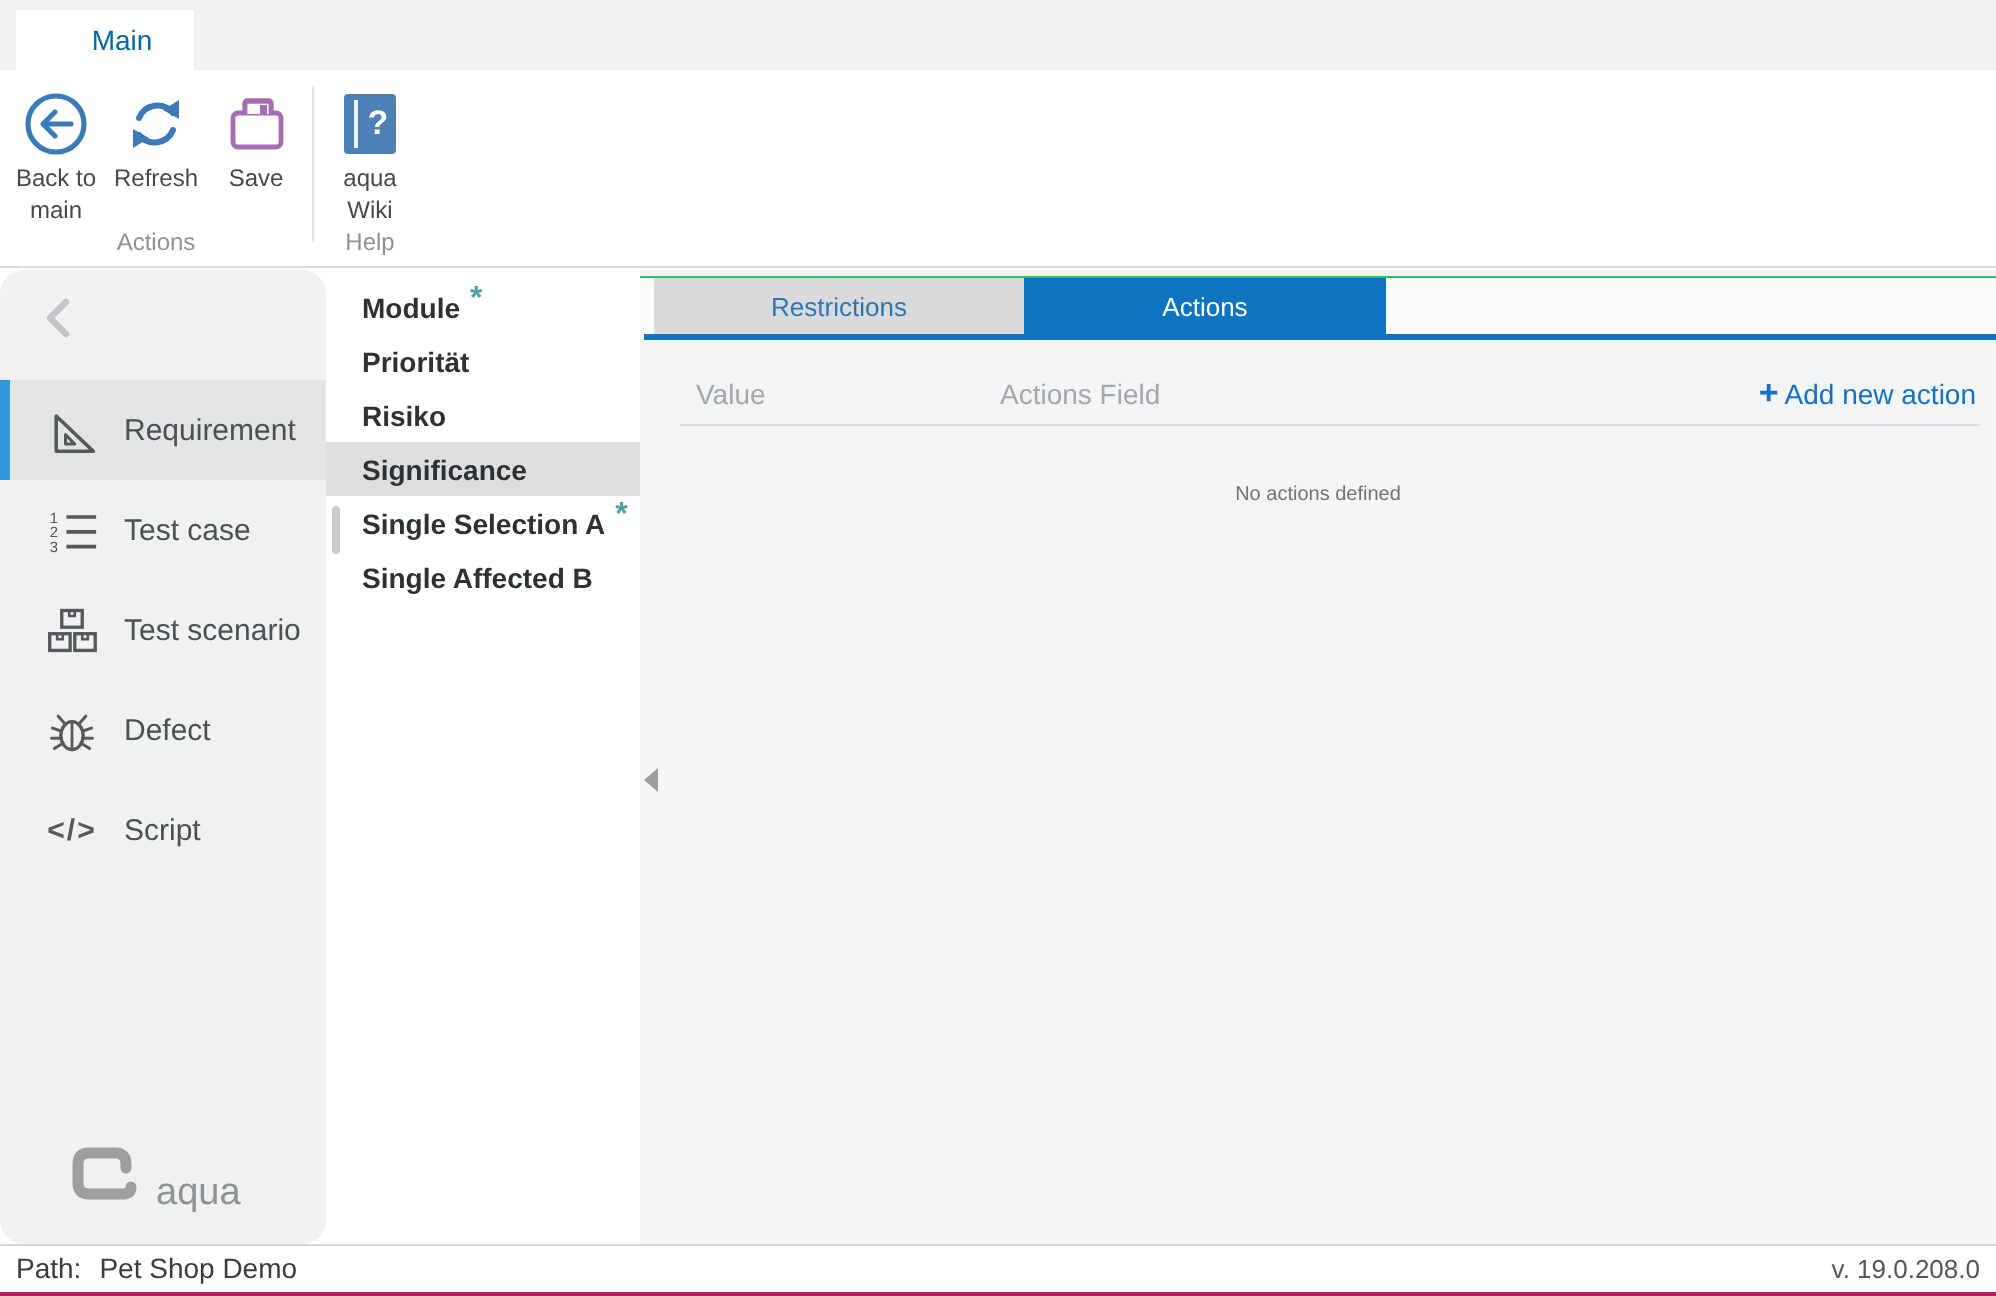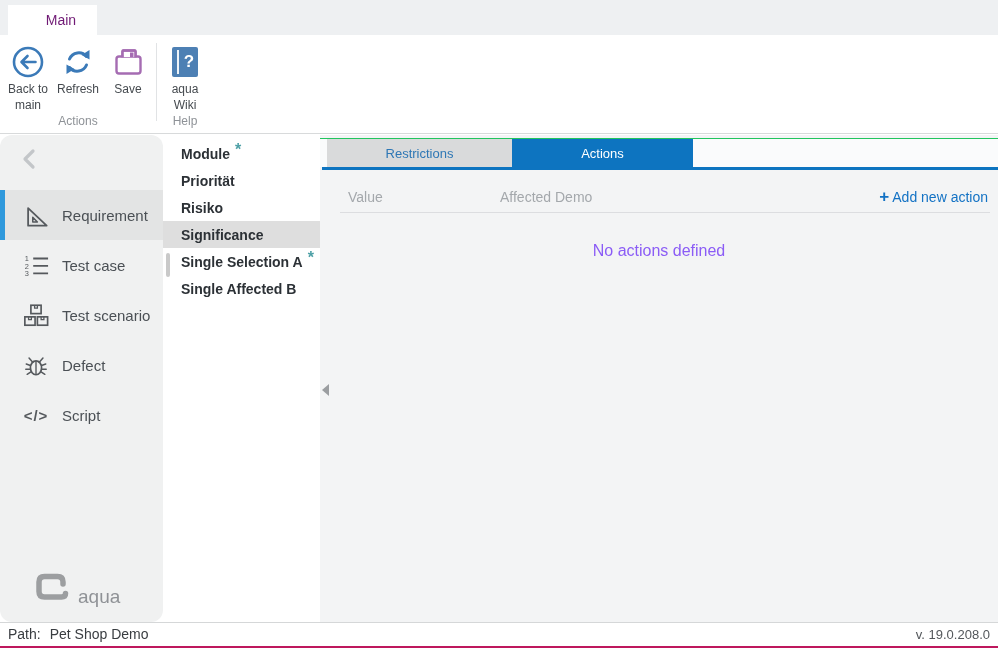--- a/index.html
+++ b/index.html
@@ -3,21 +3,21 @@
 <meta charset="utf-8">
 <style>
   * { margin:0; padding:0; box-sizing:border-box; }
   html,body { width:998px; height:648px; }
   body { font-family:"Liberation Sans","DejaVu Sans",sans-serif; background:#fff; overflow:hidden; }
   .app { position:relative; width:998px; height:648px; background:#fff; }
 
   
   .tabstrip { position:absolute; top:0; left:0; right:0; height:35px; background:#eef0f2; }
   .ribbon-tab { position:absolute; left:8px; top:5px; width:89px; height:30px; background:#ffffff;
-    color:#701a75; font-size:14px; text-align:center; line-height:31px; cursor:default;padding-left:17px; }
+    color:#0369a1; font-size:14px; text-align:center; line-height:31px; cursor:default;padding-left:17px; }
 
   
   .ribbon { position:absolute; top:35px; left:0; right:0; height:99px; background:#ffffff;
     border-bottom:1px solid #d8dadb; display:flex; align-items:stretch; }
   .rgroup { display:flex; flex-direction:column; }
   .rbuttons { display:flex; flex:1; padding-top:7px; }
   .rbtn { width:50px; display:flex; flex-direction:column; align-items:center; padding-top:2px; cursor:default; }
   .rbtn .ric { height:36px; display:flex; align-items:center; justify-content:center; }
   .rlabel { font-size:12px; color:#454a4f; text-align:center; line-height:1.3; margin-top:2px; }
   .rgroup-label { font-size:12px; color:#8e9297; text-align:center; height:20px; line-height:16px; }
@@ -59,21 +59,21 @@
   .tab { width:185px; height:29px; font-size:13px; text-align:center; line-height:29px; cursor:pointer; }
   .tab.restrictions { background:#d9dadb; color:#2e77b5; }
   .tab.actions { width:181px; background:#0d74c0; color:#ffffff; }
   .underline { position:absolute; top:32px; left:2px; right:0; height:3px; background:#0d74c0; }
   .grid-header { position:absolute; top:52px; left:0; right:0; height:24px; font-size:14px; color:#a4a8ac; }
   .col-value { position:absolute; left:28px; top:2px; }
   .col-affected { position:absolute; left:180px; top:2px; }
   .add-action { position:absolute; right:10px; top:0px; color:#1372c4; font-size:14px; cursor:pointer; }
   .add-action .plus { font-size:17px; font-weight:bold; margin-right:3px; }
   .grid-sep { position:absolute; top:77px; left:20px; right:8px; height:1px; background:#dcdde0; }
-  .empty-text { position:absolute; top:107px; left:0; right:0; text-align:center; font-size:16px; color:#8b5cf6; }
+  .empty-text { position:absolute; top:107px; left:0; right:0; text-align:center; font-size:10px; color:#737373; }
   .panel-handle { position:absolute; left:2px; top:249px; width:0; height:0; cursor:pointer;
     border-top:6px solid transparent; border-bottom:6px solid transparent; border-right:7px solid #9b9ea1; }
 
   
   .statusbar { position:absolute; left:0; right:0; bottom:0; height:26px; background:#ffffff;
     border-top:1px solid #d5d7d8; border-bottom:2px solid #be185d; }
   .status-path { position:absolute; left:8px; top:3px; font-size:14px; color:#393d41; }
   .status-path .pval { margin-left:9px; }
   .status-version { position:absolute; right:8px; top:4px; font-size:13px; color:#53575b; }
 </style>
@@ -235,21 +235,21 @@
     </div>
 
     <div class="main">
       <div class="tabrow">
         <div class="tab restrictions">Restrictions</div>
         <div class="tab actions">Actions</div>
       </div>
       <div class="underline"></div>
       <div class="grid-header">
         <span class="col-value">Value</span>
-        <span class="col-affected">Affected Demo</span>
+        <span class="col-affected">Actions Field</span>
         <span class="add-action"><span class="plus">+</span><span>Add new action</span></span>
       </div>
       <div class="grid-sep"></div>
       <div class="empty-text">No actions defined</div>
       <div class="panel-handle"></div>
     </div>
 
   </div>
 
   <div class="statusbar">

